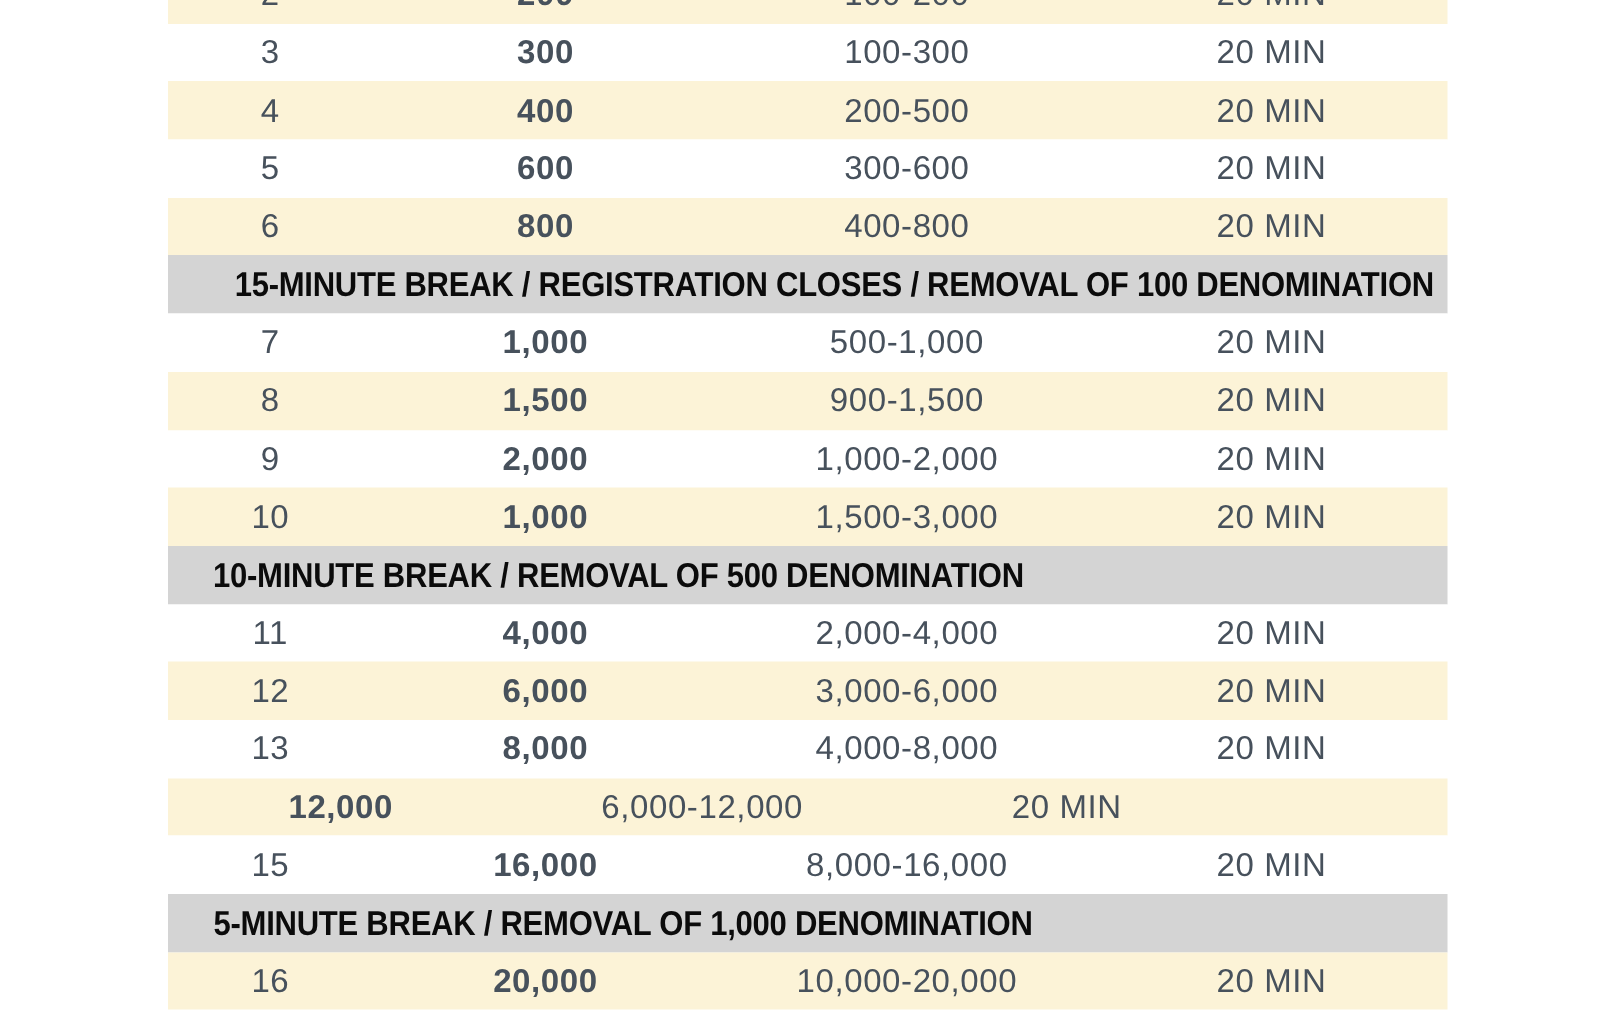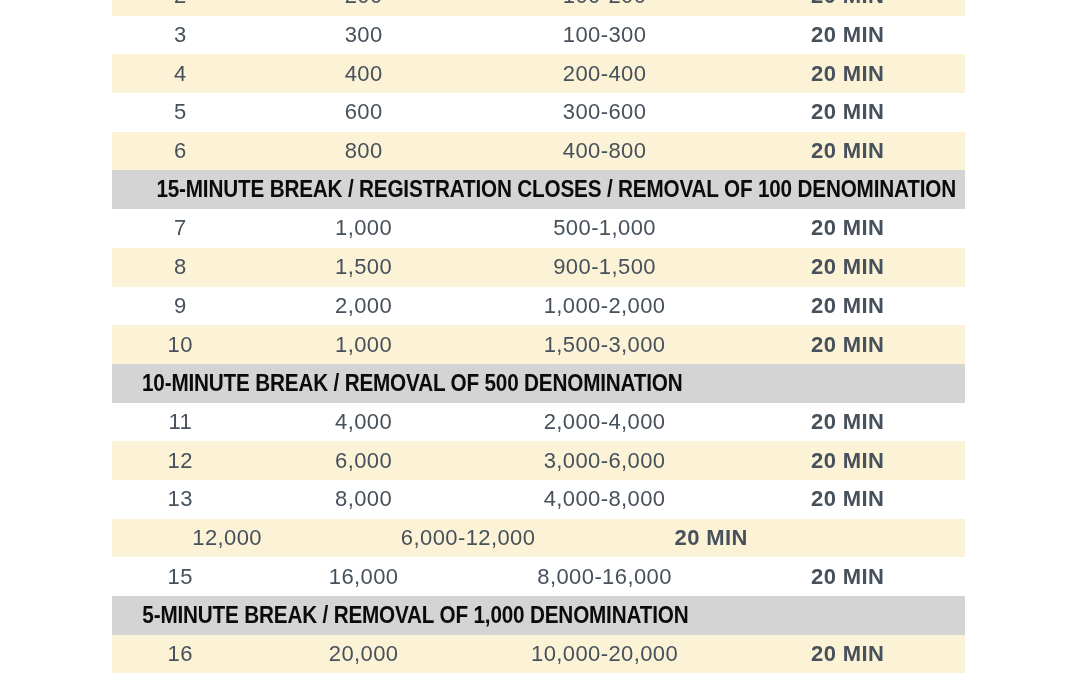--- a/index.html
+++ b/index.html
@@ -33,23 +33,23 @@
     justify-content: flex-start;
   }
   .cell {
     text-align: center;
     font-size: 22px;
     letter-spacing: 0.4px;
     color: var(--text, #47515c);
     white-space: nowrap;
   }
   .cell.level    { width: 16%; }
-  .cell.ante     { width: 27%; }
+  .cell.ante     { width: 27%; font-weight: bold; }
   .cell.blinds   { width: 29.5%; }
-  .cell.duration { width: 27.5%; font-weight: bold; }
+  .cell.duration { width: 27.5%; }
   .break-label {
     font-size: 23px;
     font-weight: bold;
     color: var(--break-text, #0b0b0b);
     letter-spacing: -0.2px;
     white-space: nowrap;
     transform: scaleX(0.9);
     transform-origin: center center;
   }
 </style>
@@ -65,21 +65,21 @@
     </div>
     <div class="row white">
       <div class="cell level">3</div>
       <div class="cell ante">300</div>
       <div class="cell blinds">100-300</div>
       <div class="cell duration">20 MIN</div>
     </div>
     <div class="row cream">
       <div class="cell level">4</div>
       <div class="cell ante">400</div>
-      <div class="cell blinds">200-400</div>
+      <div class="cell blinds">200-500</div>
       <div class="cell duration">20 MIN</div>
     </div>
     <div class="row white">
       <div class="cell level">5</div>
       <div class="cell ante">600</div>
       <div class="cell blinds">300-600</div>
       <div class="cell duration">20 MIN</div>
     </div>
     <div class="row cream">
       <div class="cell level">6</div>

